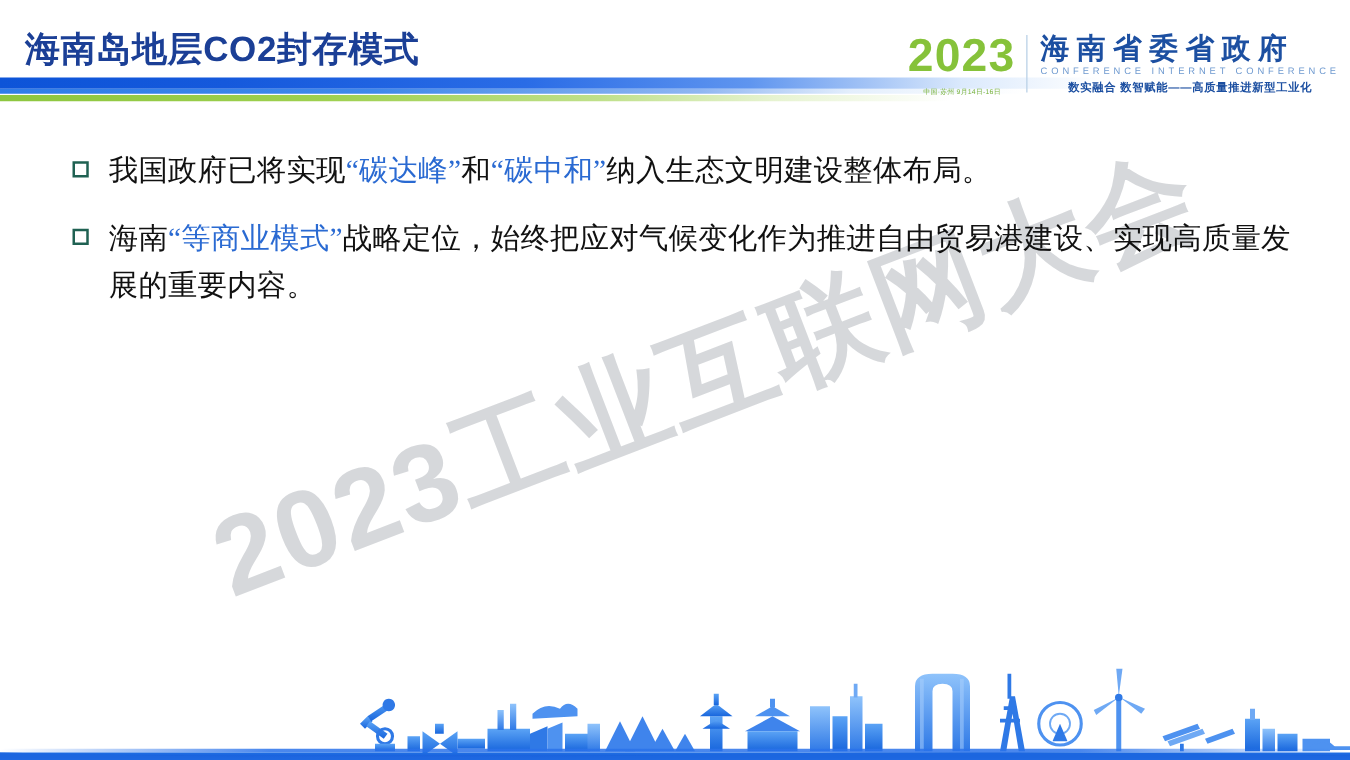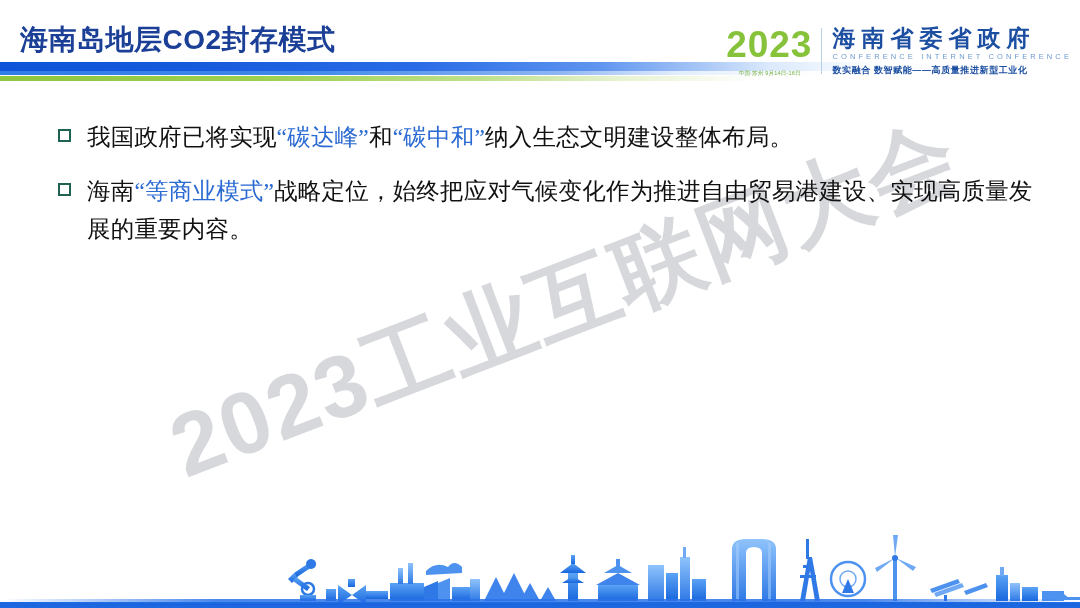--- a/index.html
+++ b/index.html
@@ -148,20 +148,21 @@
     white-space: nowrap;
   }
   .logo-tag {
     font-family: "Liberation Sans", "DejaVu Sans", sans-serif;
     font-size: 9px;
     font-weight: 700;
     color: #1c4fa1;
     letter-spacing: 0.6px;
     margin-top: 3px;
     white-space: nowrap;
+    text-align: center;
   }
 
   
   .content {
     position: absolute;
     left: 58px;
     top: 118px;
     width: 990px;
     z-index: 2;
   }

